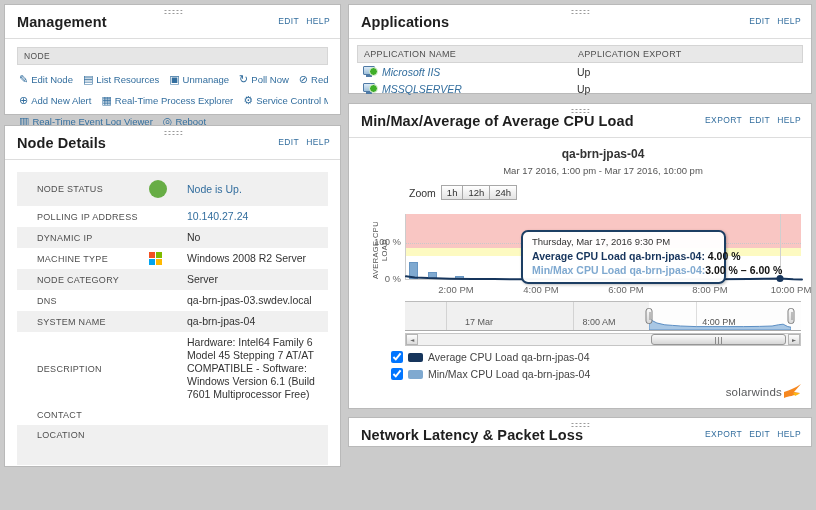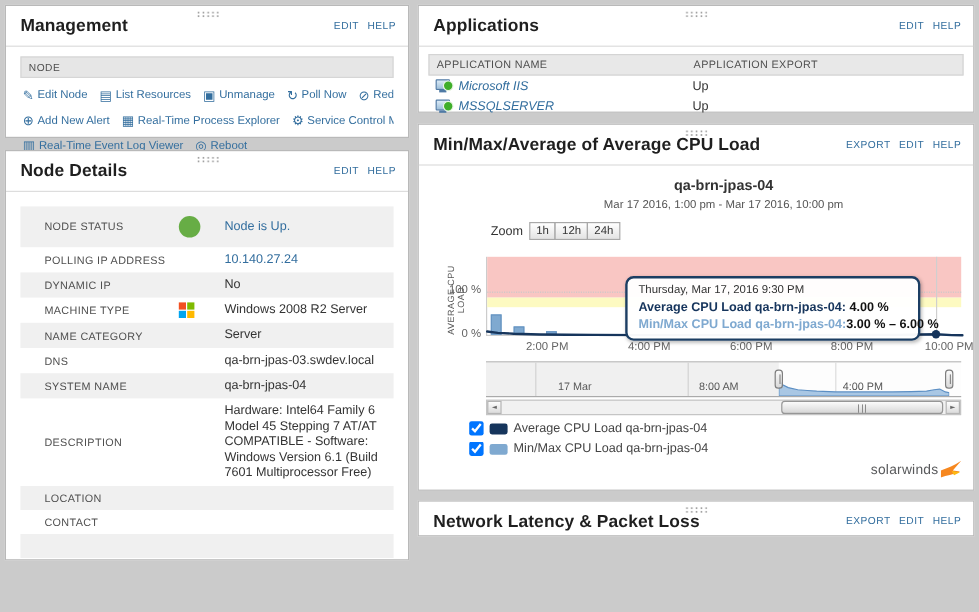--- a/index.html
+++ b/index.html
@@ -83,21 +83,21 @@
   .band-critical { background:#f9c6c3; }
   .band-warning { background:#fdfac1; }
   .gl-100 { position:absolute; left:0; right:0; top:29px; border-top:1px dotted #c9c9c9; }
   .ytick { position:absolute; right:100%; padding-right:5px; width:42px; text-align:right;
     font-size:9.5px; color:#666; }
   .bars div { position:absolute; bottom:0; width:9px; background:#7fa9d0; border:1px solid #6795c2; }
   .plot svg { position:absolute; left:0; top:0; overflow:visible; }
   .crosshair { position:absolute; top:0; bottom:0; width:1px; background:#cfcfcf; }
   .xticks { position:absolute; left:56px; top:146px; width:396px; height:12px; }
   .xticks span { position:absolute; transform:translateX(-50%); font-size:9.5px; color:#666; white-space:nowrap; }
-  .tooltip { position:absolute; left:172px; top:92px; width:246px; z-index:6;
+  .tooltip { position:absolute; left:172px; top:92px; width:205px; z-index:6;
     background:rgba(255,255,255,.97); border:2px solid #1c3e63; border-radius:7px;
     padding:4px 9px 5px 9px; box-shadow:1px 1px 3px rgba(0,0,0,.25); }
   .tt-head { font-size:9.5px; color:#333; margin-bottom:2px; }
   .tt-line { font-size:10.5px; font-weight:bold; color:#111; line-height:14px; white-space:nowrap; }
   .tt-avg { color:#16355c; }
   .tt-mm { color:#7fa9d0; }
   .navigator { position:absolute; left:56px; top:163px; width:396px; height:30px;
     border-top:1px solid #bbb; border-bottom:1px solid #aaa; background:#fdfdfd; }
   .nav-grid { position:absolute; top:0; bottom:0; width:1px; background:#ddd; }
   .nav-label { position:absolute; top:15px; transform:translateX(-50%); font-size:9px; color:#555; white-space:nowrap; }
@@ -229,46 +229,46 @@
               <span class="win-flag">
                 <i></i>
                 <i></i>
                 <i></i>
                 <i></i>
               </span>
             </span>
           <span class="dr-v">Windows 2008 R2 Server</span>
         </div>
         <div class="dr stripe">
-          <span class="dr-l">NAME CATEGORY</span>
+          <span class="dr-l">NODE CATEGORY</span>
           <span class="dr-ic"></span>
           <span class="dr-v">Server</span>
         </div>
         <div class="dr">
           <span class="dr-l">DNS</span>
           <span class="dr-ic"></span>
           <span class="dr-v">qa-brn-jpas-03.swdev.local</span>
         </div>
         <div class="dr stripe">
           <span class="dr-l">SYSTEM NAME</span>
           <span class="dr-ic"></span>
           <span class="dr-v">qa-brn-jpas-04</span>
         </div>
         <div class="dr">
           <span class="dr-l">DESCRIPTION</span>
           <span class="dr-ic"></span>
           <span class="dr-v">Hardware: Intel64 Family 6 Model 45 Stepping 7 AT/AT COMPATIBLE - Software: Windows Version 6.1 (Build 7601 Multiprocessor Free)</span>
         </div>
+        <div class="dr">
+          <span class="dr-l">CONTACT</span>
+          <span class="dr-ic"></span>
+          <span class="dr-v"></span>
+        </div>
         <div class="dr stripe">
           <span class="dr-l">LOCATION</span>
-          <span class="dr-ic"></span>
-          <span class="dr-v"></span>
-        </div>
-        <div class="dr">
-          <span class="dr-l">CONTACT</span>
           <span class="dr-ic"></span>
           <span class="dr-v"></span>
         </div>
         <div class="dr stripe dr-empty"></div>
       </div>
     </section>
   </div>
 
   <div class="col-right">
 

